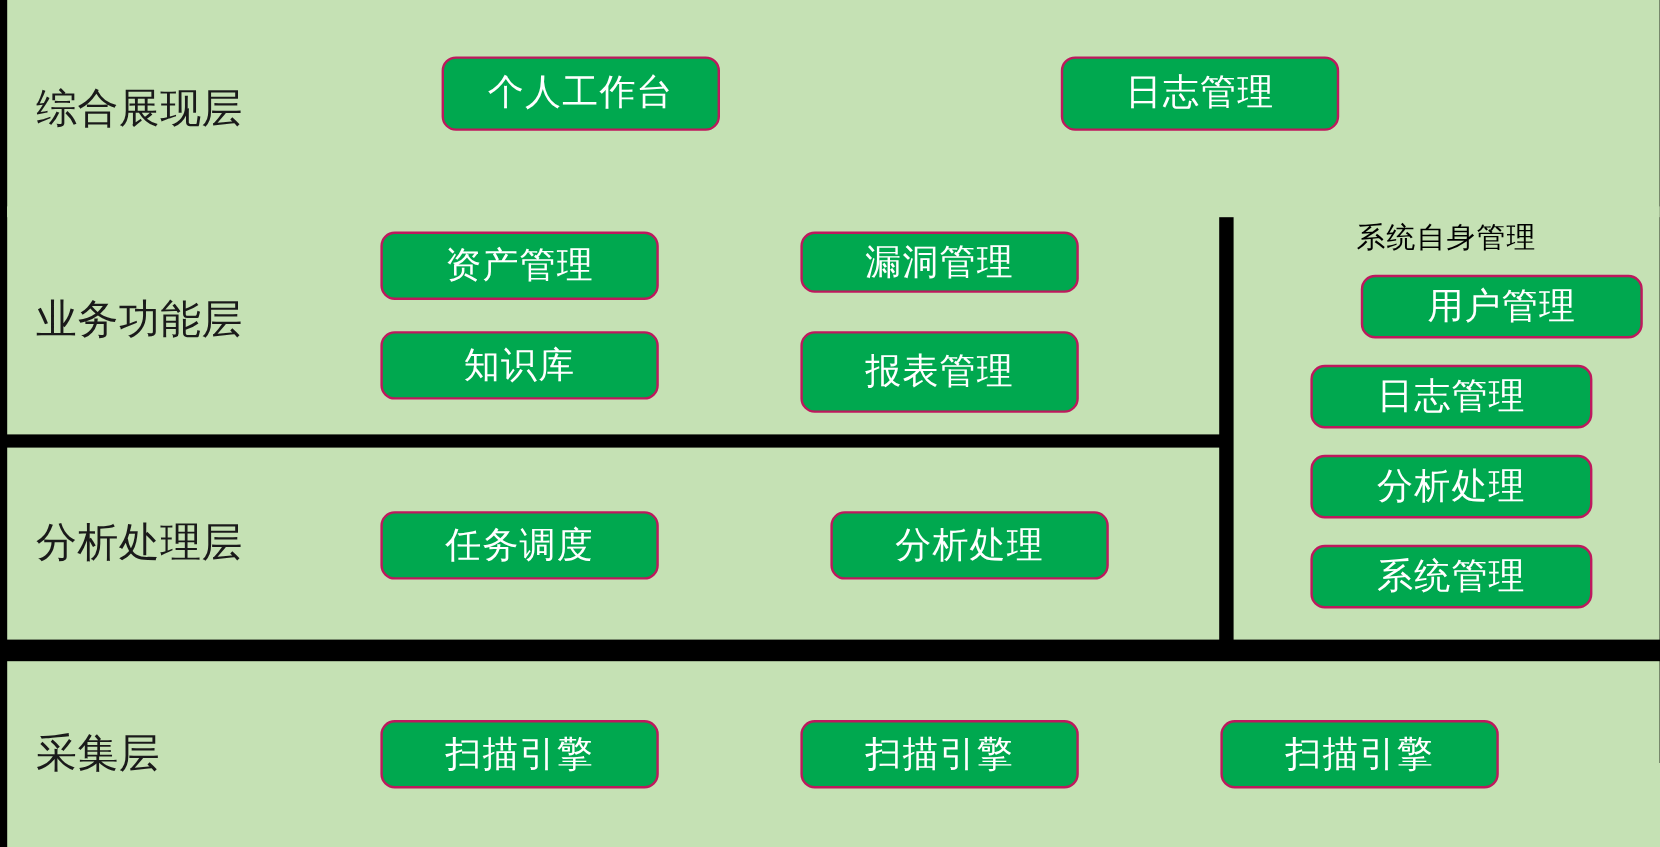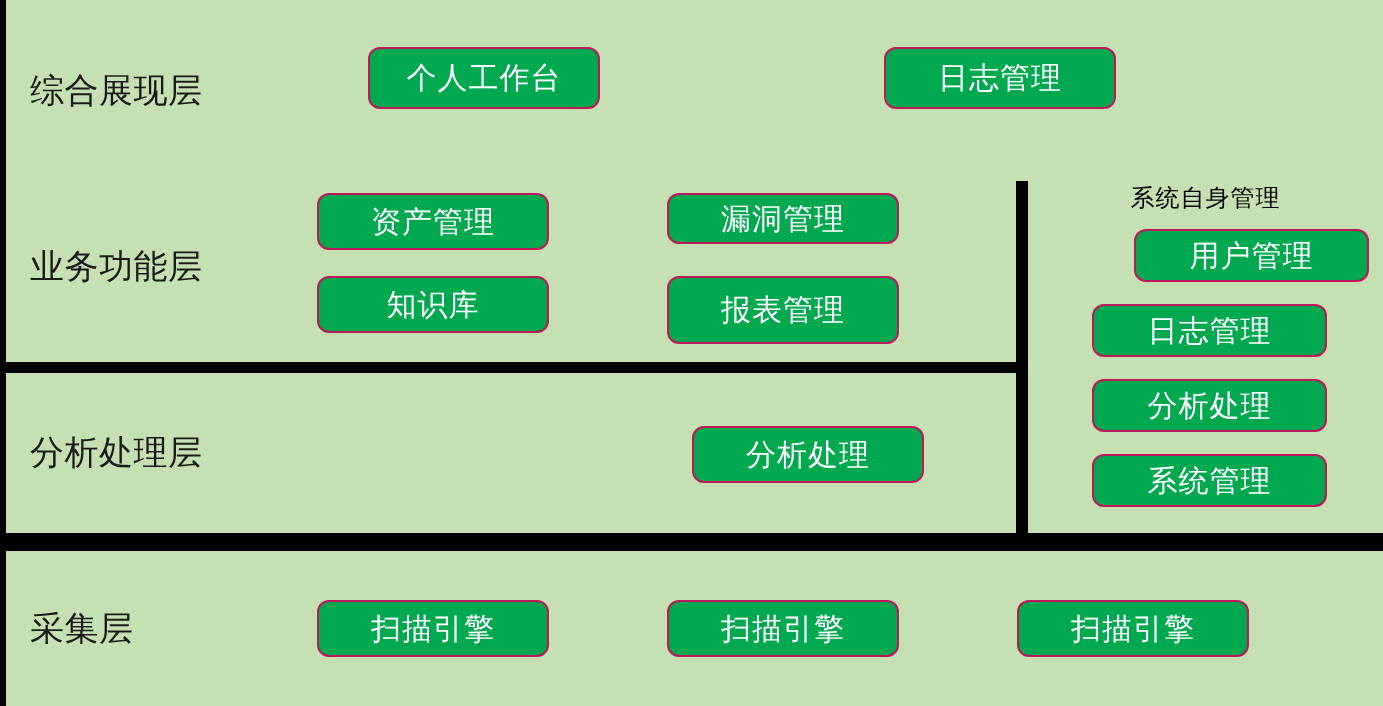--- a/index.html
+++ b/index.html
@@ -121,20 +121,21 @@
     <div class="node" id="node-vuln">漏洞管理</div>
 
     <div class="node" id="node-kb">知识库</div>
 
     <div class="node" id="node-report">报表管理</div>
   </div>
 
   <div class="panel" id="layer-analysis">
     <div class="layer-label">分析处理层</div>
 
+    <div class="node" id="node-schedule">任务调度</div>
 
     <div class="node" id="node-analyze">分析处理</div>
   </div>
 
   <div class="panel" id="layer-sysmgmt">
     <div id="sysmgmt-title">系统自身管理</div>
 
     <div class="node sys-node" id="node-user">用户管理</div>
 
     <div class="node sys-node" id="node-log">日志管理</div>

